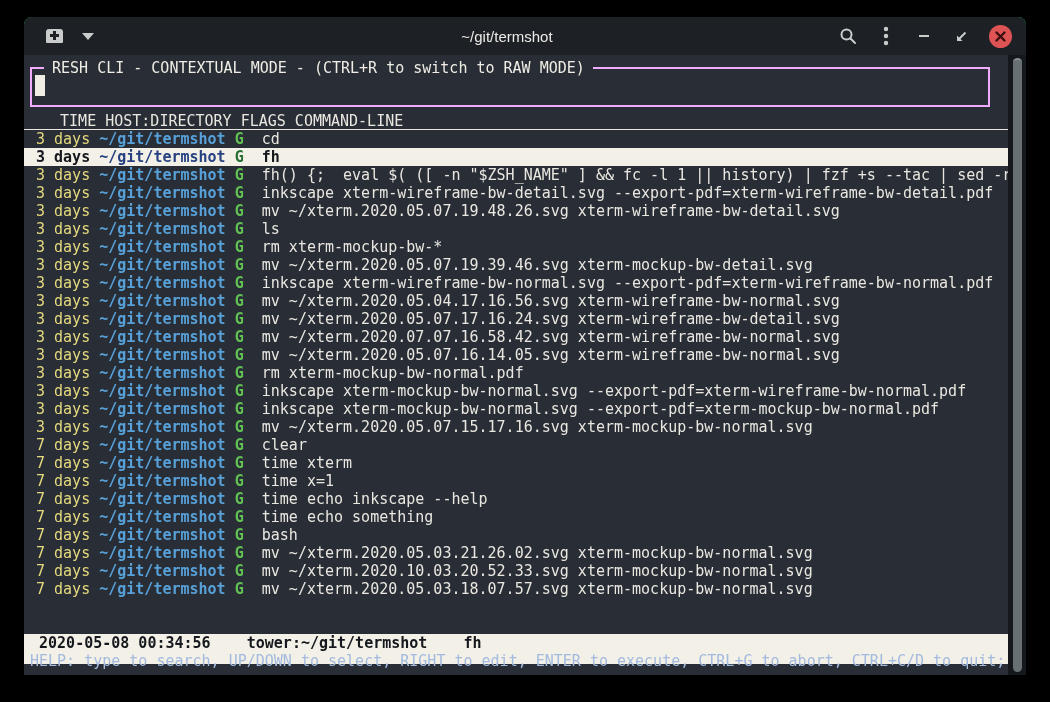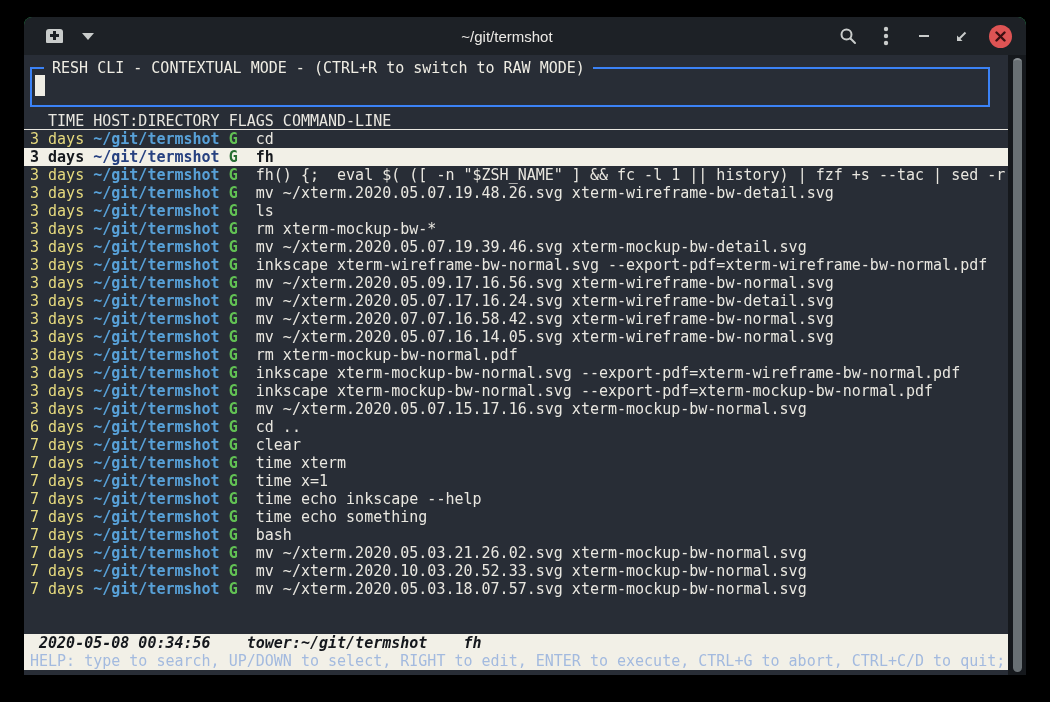--- a/index.html
+++ b/index.html
@@ -19,38 +19,38 @@
   .newtab-glyph::after{content:"";position:absolute;left:4px;top:5px;width:9px;height:3px;background:#1d2126;}
   .caret-down{width:0;height:0;border-left:6px solid transparent;border-right:6px solid transparent;
               border-top:7px solid #c9cccb;}
   .close-circle{width:23px;height:23px;border-radius:50%;background:#de5454;display:flex;
                 align-items:center;justify-content:center;}
   
   .terminal{position:relative;height:620px;background:#282d36;font-size:15px;line-height:18px;
             color:#e9e7e0;}
   .term-content{position:absolute;left:0;top:0;right:18px;bottom:0;overflow:hidden;}
   .resh-box{position:absolute;left:6px;top:12px;right:18px;height:36px;
-            border:2px solid #3b82f6;}
+            border:2px solid #f0abfc;}
   .resh-legend{position:absolute;left:12px;top:-10px;padding:0 8px;background:#282d36;
                color:#efede4;white-space:pre;}
   .search-cursor{position:absolute;left:3px;top:6px;width:10px;height:21px;background:#efede4;}
-  .hist-header{position:absolute;left:0;top:57px;right:0;height:18px;padding-left:6px;
+  .hist-header{position:absolute;left:0;top:57px;right:0;height:18px;padding-left:18px;
                white-space:pre;color:#e9e7e0;border-bottom:1px solid #e9e7e0;box-sizing:border-box;}
   .rows{position:absolute;left:0;top:75px;right:0;}
-  .row{height:18px;padding-left:6px;white-space:pre;overflow:hidden;}
+  .row{height:18px;padding-left:12px;white-space:pre;overflow:hidden;}
   .c-time{color:#e6da7e;}
   .c-dir{color:#58a1d8;font-weight:bold;}
   .c-flag{color:#62c254;font-weight:bold;}
   .c-cmd{color:#e9e7e0;}
   .row.selected{background:#f2f0e7;font-weight:bold;}
   .row.selected .c-time,.row.selected .c-cmd{color:#15181d;}
   .row.selected .c-dir{color:#274180;}
   .row.selected .c-flag{color:#266d31;}
-  .status-bar{position:absolute;left:0;top:579px;right:0;height:36px;padding-left:6px;
-              white-space:pre;background:#f2f0e7;color:#15181d;font-weight:bold;overflow:hidden;font-style:italic;}
+  .status-bar{position:absolute;left:0;top:579px;right:0;height:30px;padding-left:6px;
+              white-space:pre;background:#f2f0e7;color:#15181d;font-weight:bold;overflow:hidden;}
   .help-line{position:absolute;left:0;top:597px;right:0;height:18px;padding-left:6px;
              white-space:pre;color:#a3badf;overflow:hidden;}
   
   .scroll-gutter{position:absolute;right:0;top:0;bottom:0;width:18px;background:#15181c;}
   .scroll-thumb{position:absolute;right:4px;top:3px;bottom:3px;width:9px;border-radius:5px;
                 background:#697074;border-top:2px solid #8a9094;box-sizing:border-box;}
 </style>
 </head>
 <body>
 
@@ -110,34 +110,34 @@
           <span class="resh-legend">RESH CLI - CONTEXTUAL MODE - (CTRL+R to switch to RAW MODE)</span>
           <span class="search-cursor"></span>
         </div>
 
         <div class="hist-header">  TIME HOST:DIRECTORY FLAGS COMMAND-LINE</div>
 
         <div class="rows">
             <div class="row"><span class="c-time">3 days </span><span class="c-dir">~/git/termshot </span><span class="c-flag">G  </span><span class="c-cmd">cd</span></div>
             <div class="row selected"><span class="c-time">3 days </span><span class="c-dir">~/git/termshot </span><span class="c-flag">G  </span><span class="c-cmd">fh</span></div>
             <div class="row"><span class="c-time">3 days </span><span class="c-dir">~/git/termshot </span><span class="c-flag">G  </span><span class="c-cmd">fh() {;  eval $( ([ -n "$ZSH_NAME" ] &amp;&amp; fc -l 1 || history) | fzf +s --tac | sed -r</span></div>
+            <div class="row"><span class="c-time">3 days </span><span class="c-dir">~/git/termshot </span><span class="c-flag">G  </span><span class="c-cmd">inkscape xterm-wireframe-bw-detail.svg --export-pdf=xterm-wireframe-bw-detail.pdf</span></div>
             <div class="row"><span class="c-time">3 days </span><span class="c-dir">~/git/termshot </span><span class="c-flag">G  </span><span class="c-cmd">mv ~/xterm.2020.05.07.19.48.26.svg xterm-wireframe-bw-detail.svg</span></div>
             <div class="row"><span class="c-time">3 days </span><span class="c-dir">~/git/termshot </span><span class="c-flag">G  </span><span class="c-cmd">ls</span></div>
             <div class="row"><span class="c-time">3 days </span><span class="c-dir">~/git/termshot </span><span class="c-flag">G  </span><span class="c-cmd">rm xterm-mockup-bw-*</span></div>
             <div class="row"><span class="c-time">3 days </span><span class="c-dir">~/git/termshot </span><span class="c-flag">G  </span><span class="c-cmd">mv ~/xterm.2020.05.07.19.39.46.svg xterm-mockup-bw-detail.svg</span></div>
             <div class="row"><span class="c-time">3 days </span><span class="c-dir">~/git/termshot </span><span class="c-flag">G  </span><span class="c-cmd">inkscape xterm-wireframe-bw-normal.svg --export-pdf=xterm-wireframe-bw-normal.pdf</span></div>
-            <div class="row"><span class="c-time">3 days </span><span class="c-dir">~/git/termshot </span><span class="c-flag">G  </span><span class="c-cmd">mv ~/xterm.2020.05.09.17.16.56.svg xterm-wireframe-bw-normal.svg</span></div>
+            <div class="row"><span class="c-time">3 days </span><span class="c-dir">~/git/termshot </span><span class="c-flag">G  </span><span class="c-cmd">mv ~/xterm.2020.05.04.17.16.56.svg xterm-wireframe-bw-normal.svg</span></div>
             <div class="row"><span class="c-time">3 days </span><span class="c-dir">~/git/termshot </span><span class="c-flag">G  </span><span class="c-cmd">mv ~/xterm.2020.05.07.17.16.24.svg xterm-wireframe-bw-detail.svg</span></div>
             <div class="row"><span class="c-time">3 days </span><span class="c-dir">~/git/termshot </span><span class="c-flag">G  </span><span class="c-cmd">mv ~/xterm.2020.07.07.16.58.42.svg xterm-wireframe-bw-normal.svg</span></div>
             <div class="row"><span class="c-time">3 days </span><span class="c-dir">~/git/termshot </span><span class="c-flag">G  </span><span class="c-cmd">mv ~/xterm.2020.05.07.16.14.05.svg xterm-wireframe-bw-normal.svg</span></div>
             <div class="row"><span class="c-time">3 days </span><span class="c-dir">~/git/termshot </span><span class="c-flag">G  </span><span class="c-cmd">rm xterm-mockup-bw-normal.pdf</span></div>
             <div class="row"><span class="c-time">3 days </span><span class="c-dir">~/git/termshot </span><span class="c-flag">G  </span><span class="c-cmd">inkscape xterm-mockup-bw-normal.svg --export-pdf=xterm-wireframe-bw-normal.pdf</span></div>
             <div class="row"><span class="c-time">3 days </span><span class="c-dir">~/git/termshot </span><span class="c-flag">G  </span><span class="c-cmd">inkscape xterm-mockup-bw-normal.svg --export-pdf=xterm-mockup-bw-normal.pdf</span></div>
             <div class="row"><span class="c-time">3 days </span><span class="c-dir">~/git/termshot </span><span class="c-flag">G  </span><span class="c-cmd">mv ~/xterm.2020.05.07.15.17.16.svg xterm-mockup-bw-normal.svg</span></div>
-            <div class="row"><span class="c-time">6 days </span><span class="c-dir">~/git/termshot </span><span class="c-flag">G  </span><span class="c-cmd">cd ..</span></div>
             <div class="row"><span class="c-time">7 days </span><span class="c-dir">~/git/termshot </span><span class="c-flag">G  </span><span class="c-cmd">clear</span></div>
             <div class="row"><span class="c-time">7 days </span><span class="c-dir">~/git/termshot </span><span class="c-flag">G  </span><span class="c-cmd">time xterm</span></div>
             <div class="row"><span class="c-time">7 days </span><span class="c-dir">~/git/termshot </span><span class="c-flag">G  </span><span class="c-cmd">time x=1</span></div>
             <div class="row"><span class="c-time">7 days </span><span class="c-dir">~/git/termshot </span><span class="c-flag">G  </span><span class="c-cmd">time echo inkscape --help</span></div>
             <div class="row"><span class="c-time">7 days </span><span class="c-dir">~/git/termshot </span><span class="c-flag">G  </span><span class="c-cmd">time echo something</span></div>
             <div class="row"><span class="c-time">7 days </span><span class="c-dir">~/git/termshot </span><span class="c-flag">G  </span><span class="c-cmd">bash</span></div>
             <div class="row"><span class="c-time">7 days </span><span class="c-dir">~/git/termshot </span><span class="c-flag">G  </span><span class="c-cmd">mv ~/xterm.2020.05.03.21.26.02.svg xterm-mockup-bw-normal.svg</span></div>
             <div class="row"><span class="c-time">7 days </span><span class="c-dir">~/git/termshot </span><span class="c-flag">G  </span><span class="c-cmd">mv ~/xterm.2020.10.03.20.52.33.svg xterm-mockup-bw-normal.svg</span></div>
             <div class="row"><span class="c-time">7 days </span><span class="c-dir">~/git/termshot </span><span class="c-flag">G  </span><span class="c-cmd">mv ~/xterm.2020.05.03.18.07.57.svg xterm-mockup-bw-normal.svg</span></div>
           </div>

